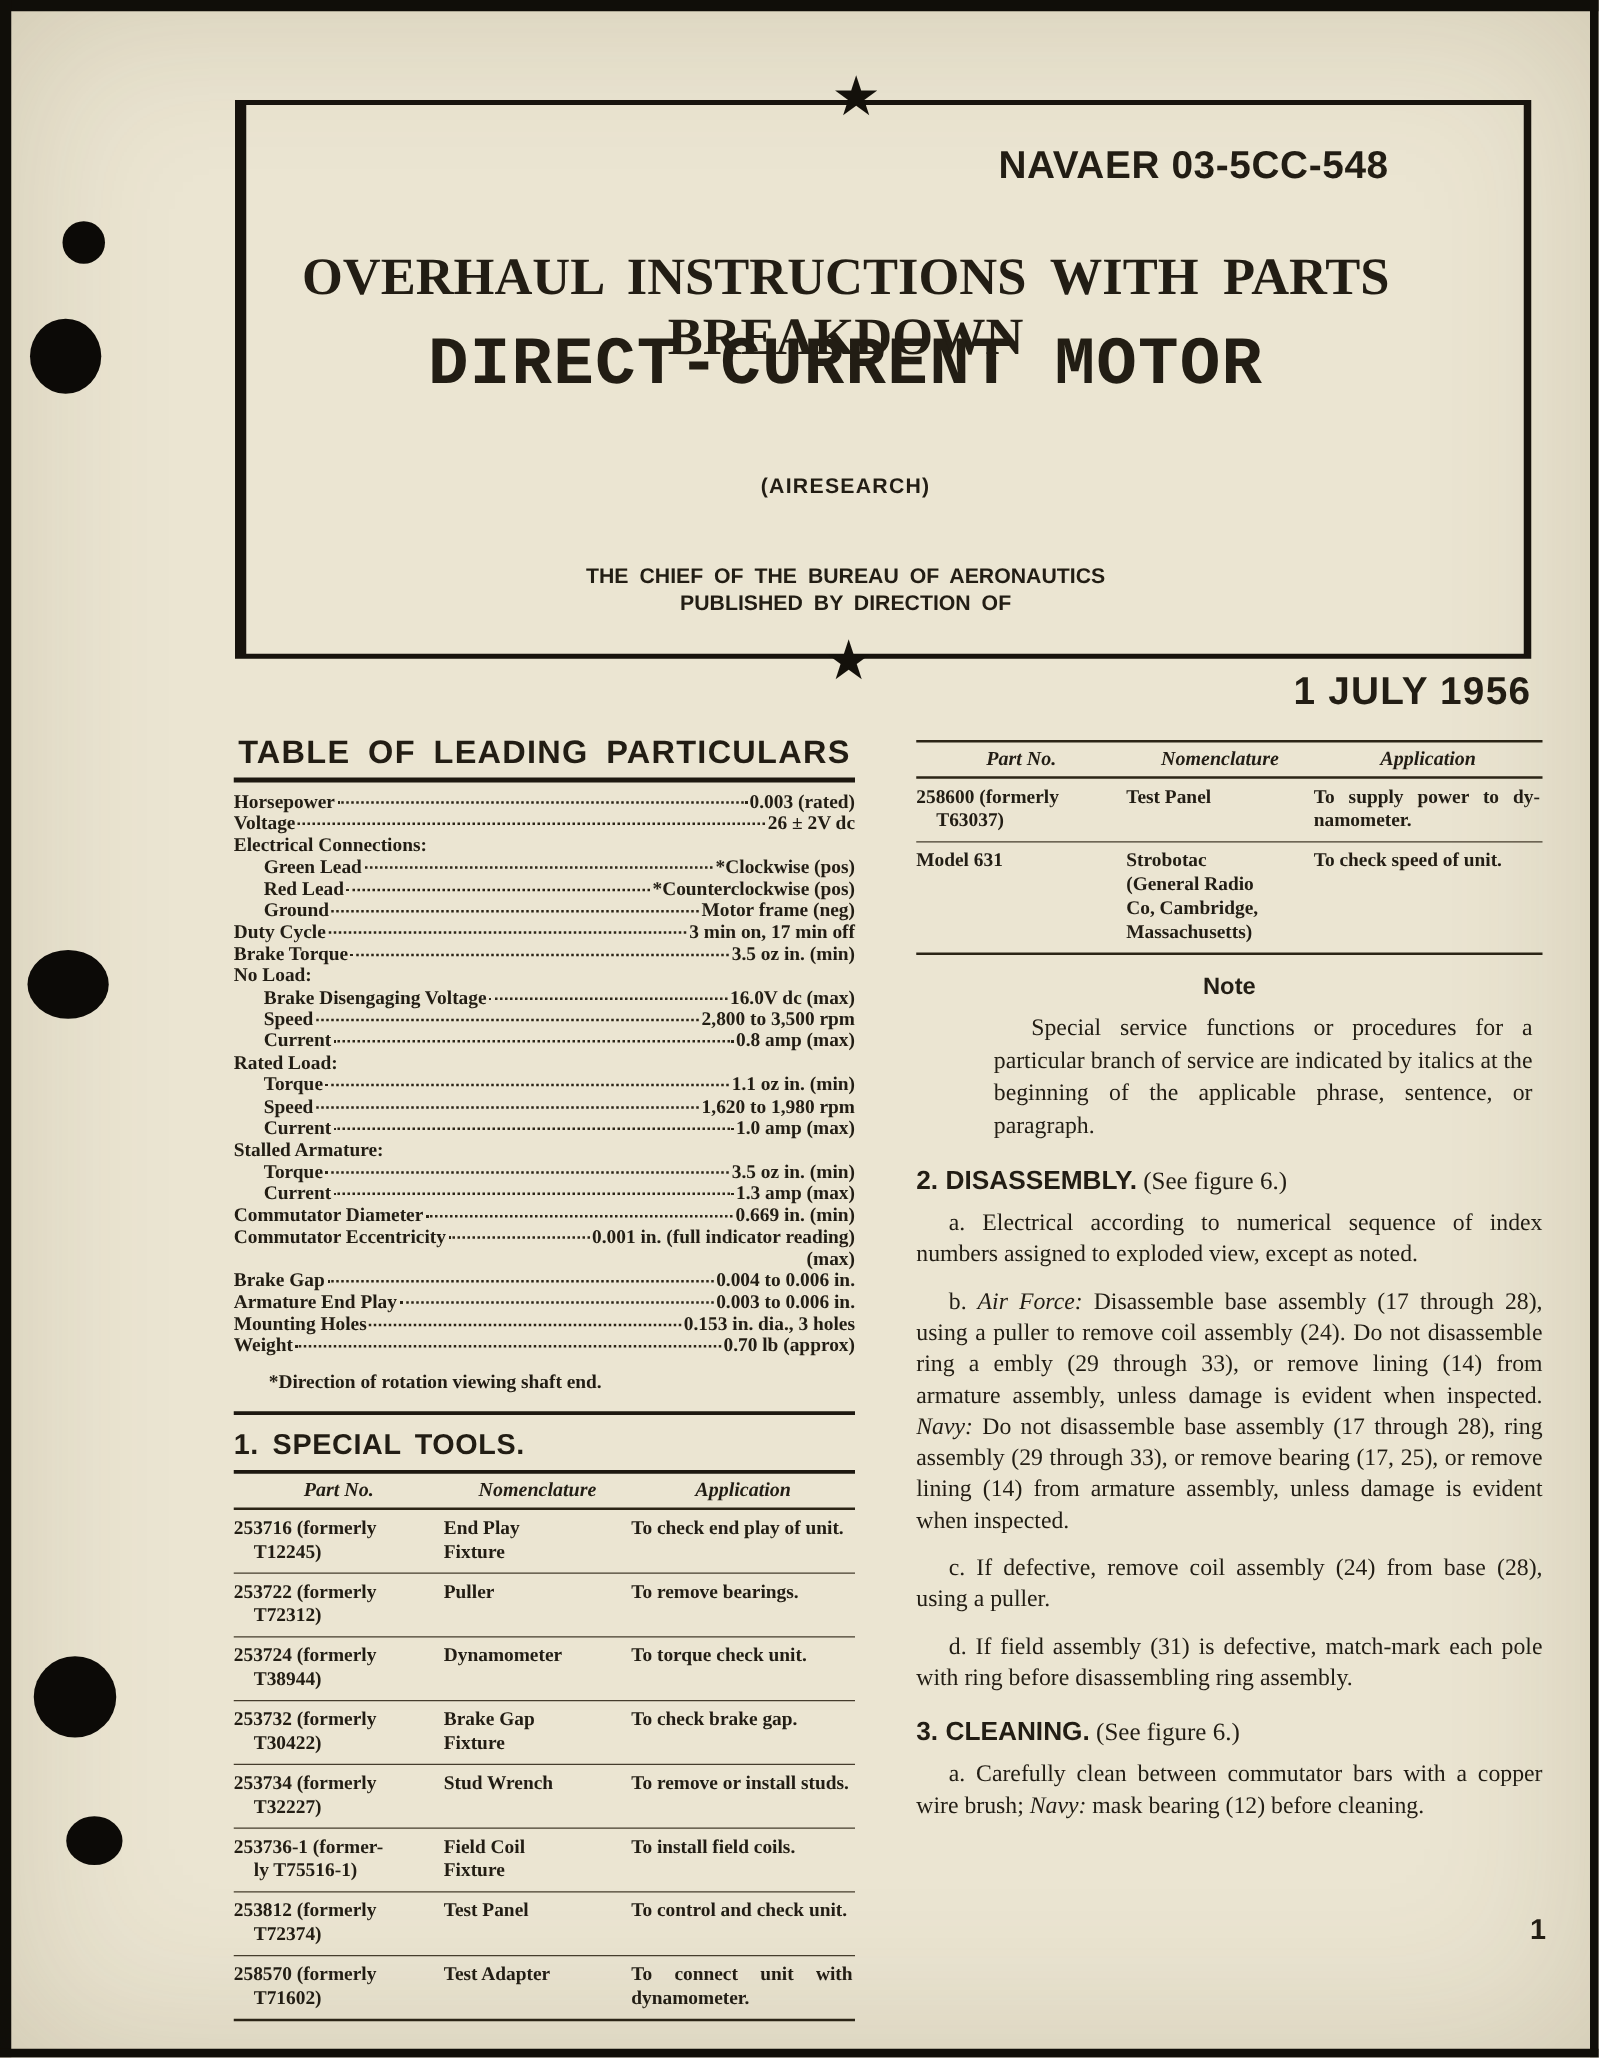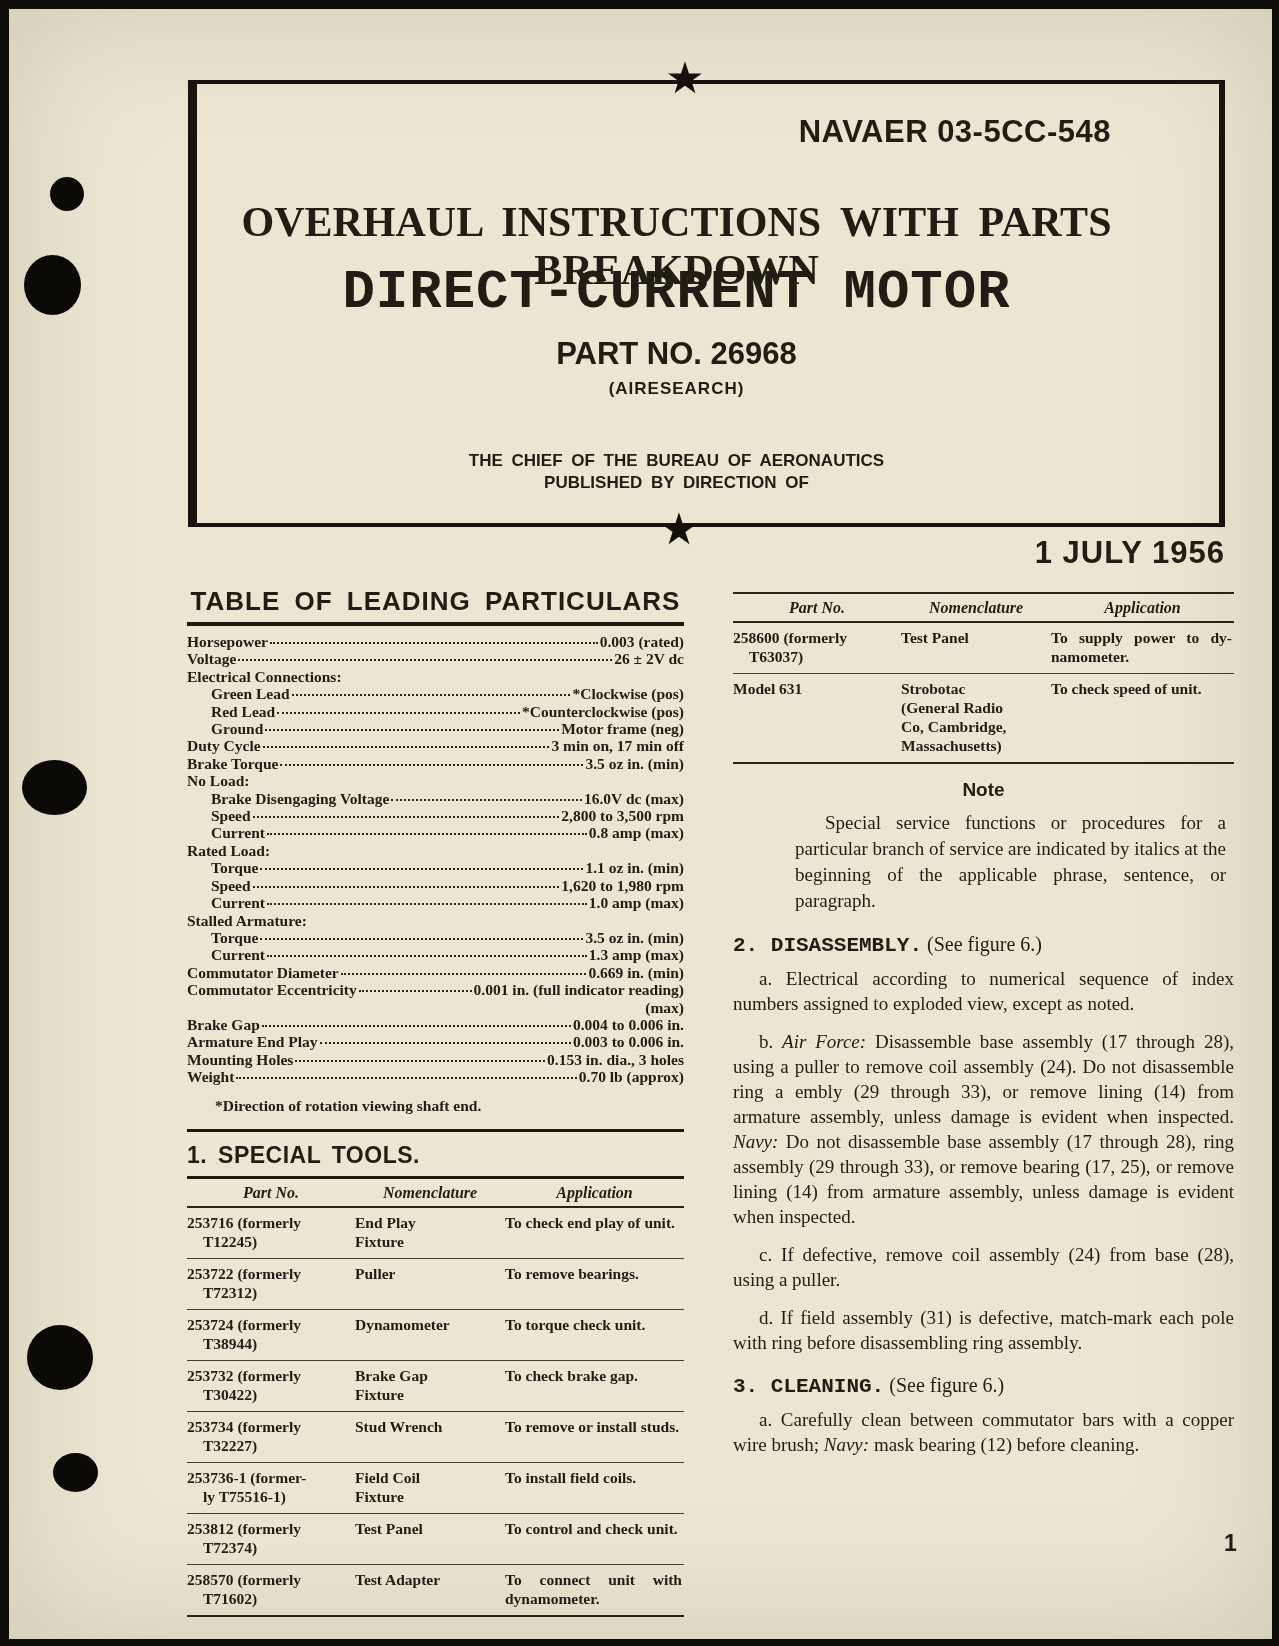--- a/index.html
+++ b/index.html
@@ -84,21 +84,21 @@
   .c-part .l2 { padding-left:16px; }
   .c-nom  { padding-right:6px; }
   .c-app  { text-align:justify; padding-right:2px; }
 
   .note-head { text-align:center; font-family:"Liberation Sans", sans-serif;
     font-weight:bold; font-size:19px; margin:15px 0 9px; }
   .note-body { margin:0 8px 0 62px; text-indent:30px; text-align:justify;
     font-size:19px; line-height:26px; }
 
   .sec-head { margin:19px 0 9px; }
-  .sec-head .num { font-family:Liberation Mono, monospace; font-weight:bold; font-size:21px; }
+  .sec-head .num { font-family:Liberation Sans, sans-serif; font-weight:bold; font-size:21px; }
   .sec-head .suffix { font-family:"Liberation Serif", serif; font-size:20px; }
   .para { font-size:19px; line-height:25px; text-align:justify; text-indent:26px;
     margin:0 0 13px; }
   .para .it { font-style:italic; }
 </style>
 </head>
 <body>
 
 <div class="page">
 
@@ -113,21 +113,20 @@
   <div class="hole h4"></div>
   <div class="hole h5"></div>
 
   <div class="header-box">
     <span class="star s-top">★</span>
     <span class="star s-bottom">★</span>
     <div class="inner">
       <div class="navaer">NAVAER 03-5CC-548</div>
       <div class="subject">OVERHAUL INSTRUCTIONS WITH PARTS BREAKDOWN</div>
       <div class="main-title">DIRECT-CURRENT MOTOR</div>
-      <div class="part-no">PART NO. 26968</div>
       <div class="mfr">(AIRESEARCH)</div>
       <div class="pub">
         <div>THE CHIEF OF THE BUREAU OF AERONAUTICS</div>
         <div>PUBLISHED BY DIRECTION OF</div>
       </div>
     </div>
   </div>
 
   <div class="date">1 JULY 1956</div>
 

